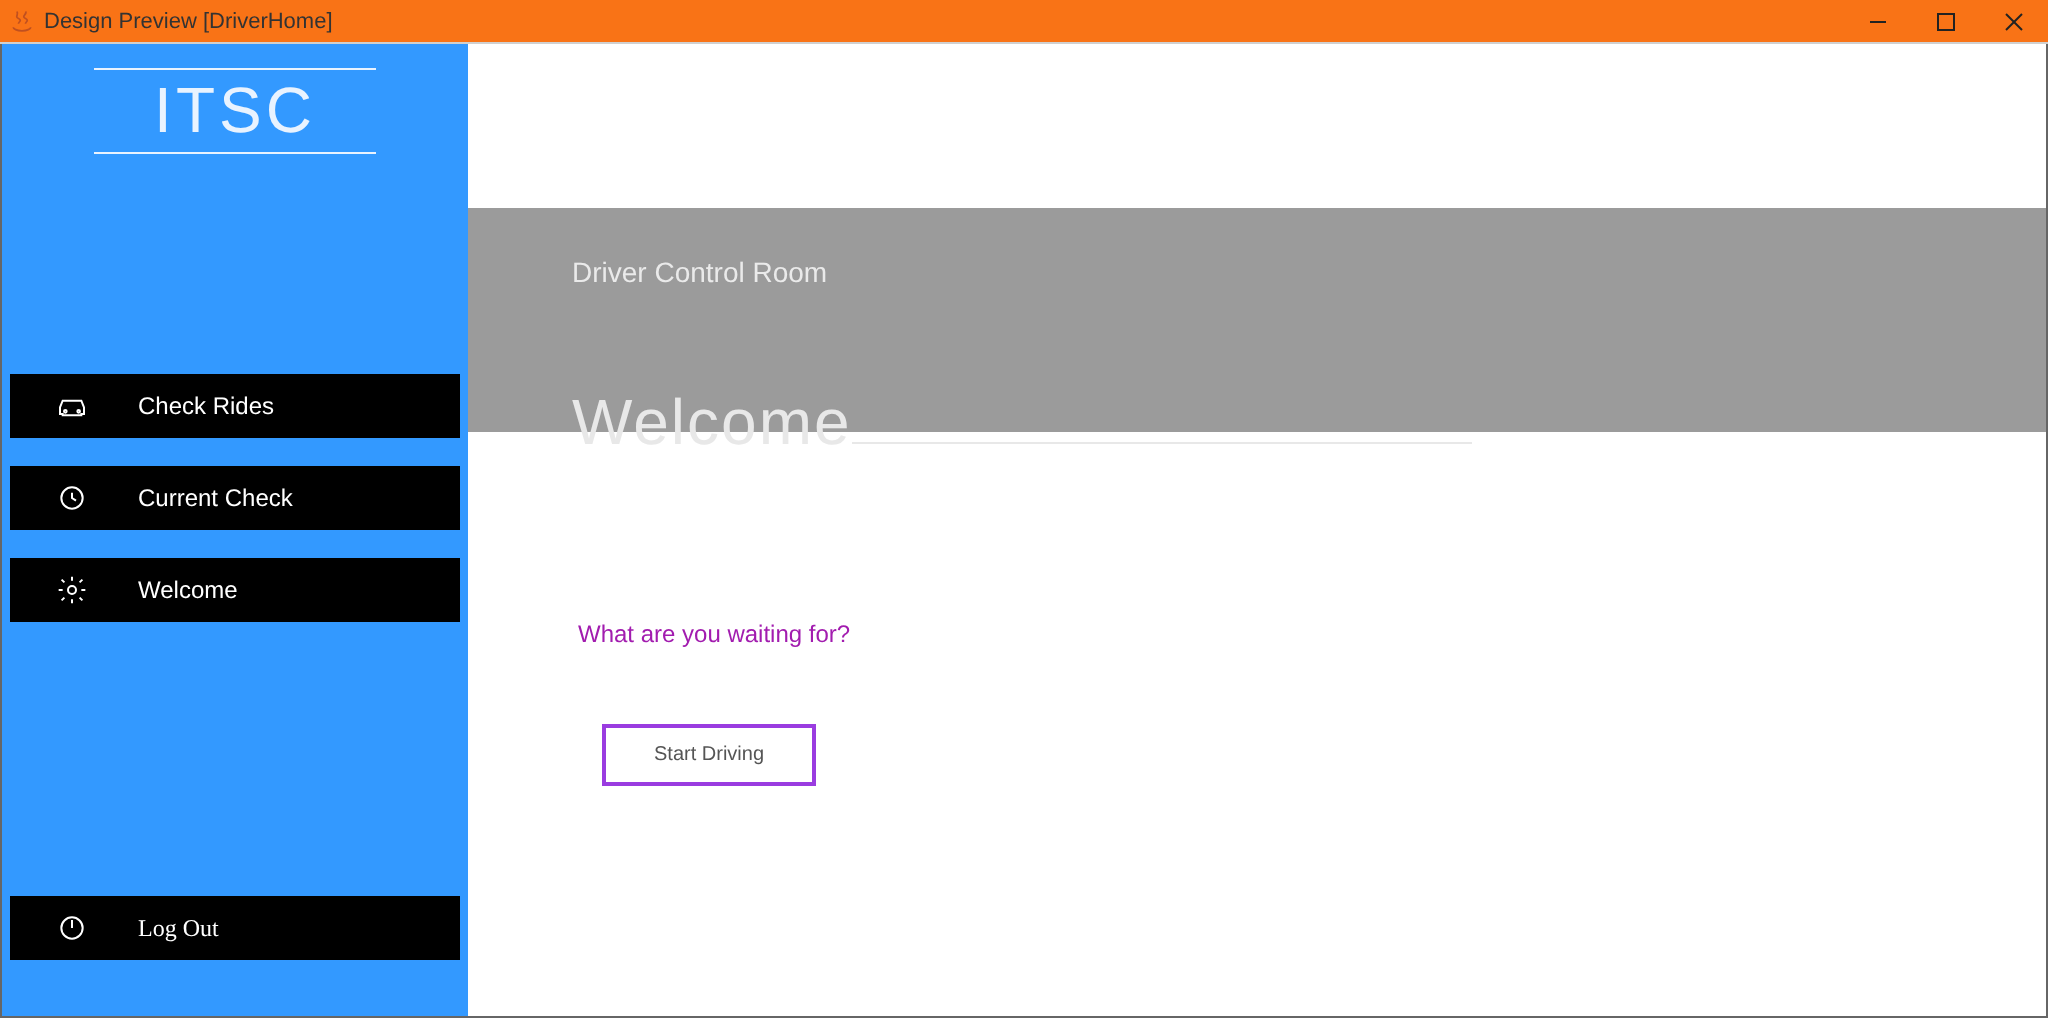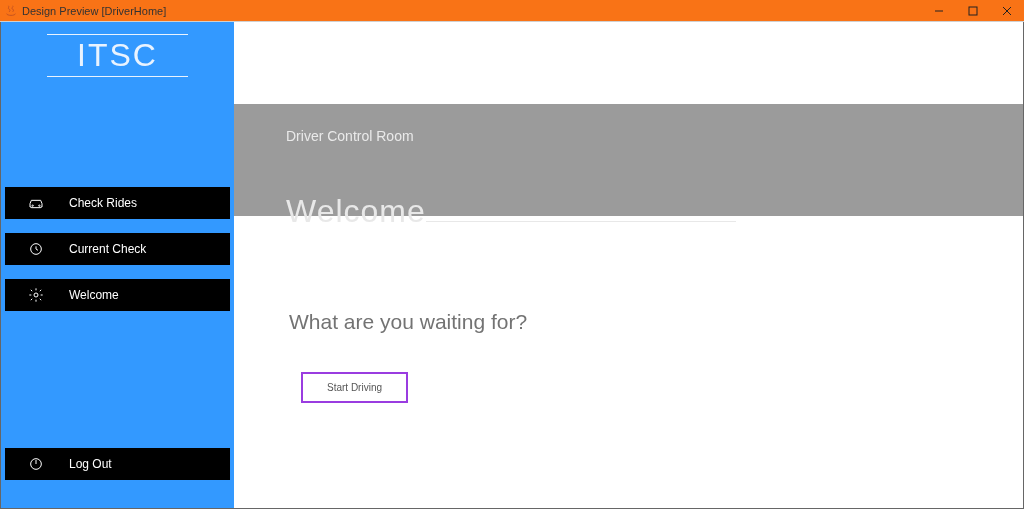--- a/index.html
+++ b/index.html
@@ -82,21 +82,21 @@
       font-weight: 300;
       cursor: pointer;
       gap: 24px;
     }
     .nav-icon {
       width: 18px; height: 18px;
       display: inline-flex; align-items: center; justify-content: center;
       color: #fff;
     }
     .spacer { flex: 1; }
-    .logout-block { padding: 0 4px 28px 4px; }
+    .logout-block { padding: 0 4px 28px 4px; font-family: Liberation Serif, serif; }
 
     
     .main {
       flex: 1;
       background: #fff;
       display: flex;
       flex-direction: column;
     }
     .main-top { height: 82px; }
     .header-band {
@@ -123,22 +123,22 @@
     }
     .user-underline {
       border-bottom: 1px solid #e8e8e8;
       width: 310px;
       height: 1px;
     }
     .cta-area {
       padding: 94px 0 0 55px;
     }
     .cta-text {
-      font-size: 21px;
-      color: #737373;
+      font-size: 12px;
+      color: #a21caf;
       font-weight: 300;
       margin-bottom: 38px;
     }
     .start-btn {
       border: 2px solid #9a3ce0;
       background: #fff;
       color: #555;
       font-size: 10px;
       padding: 8px 24px;
       cursor: pointer;

